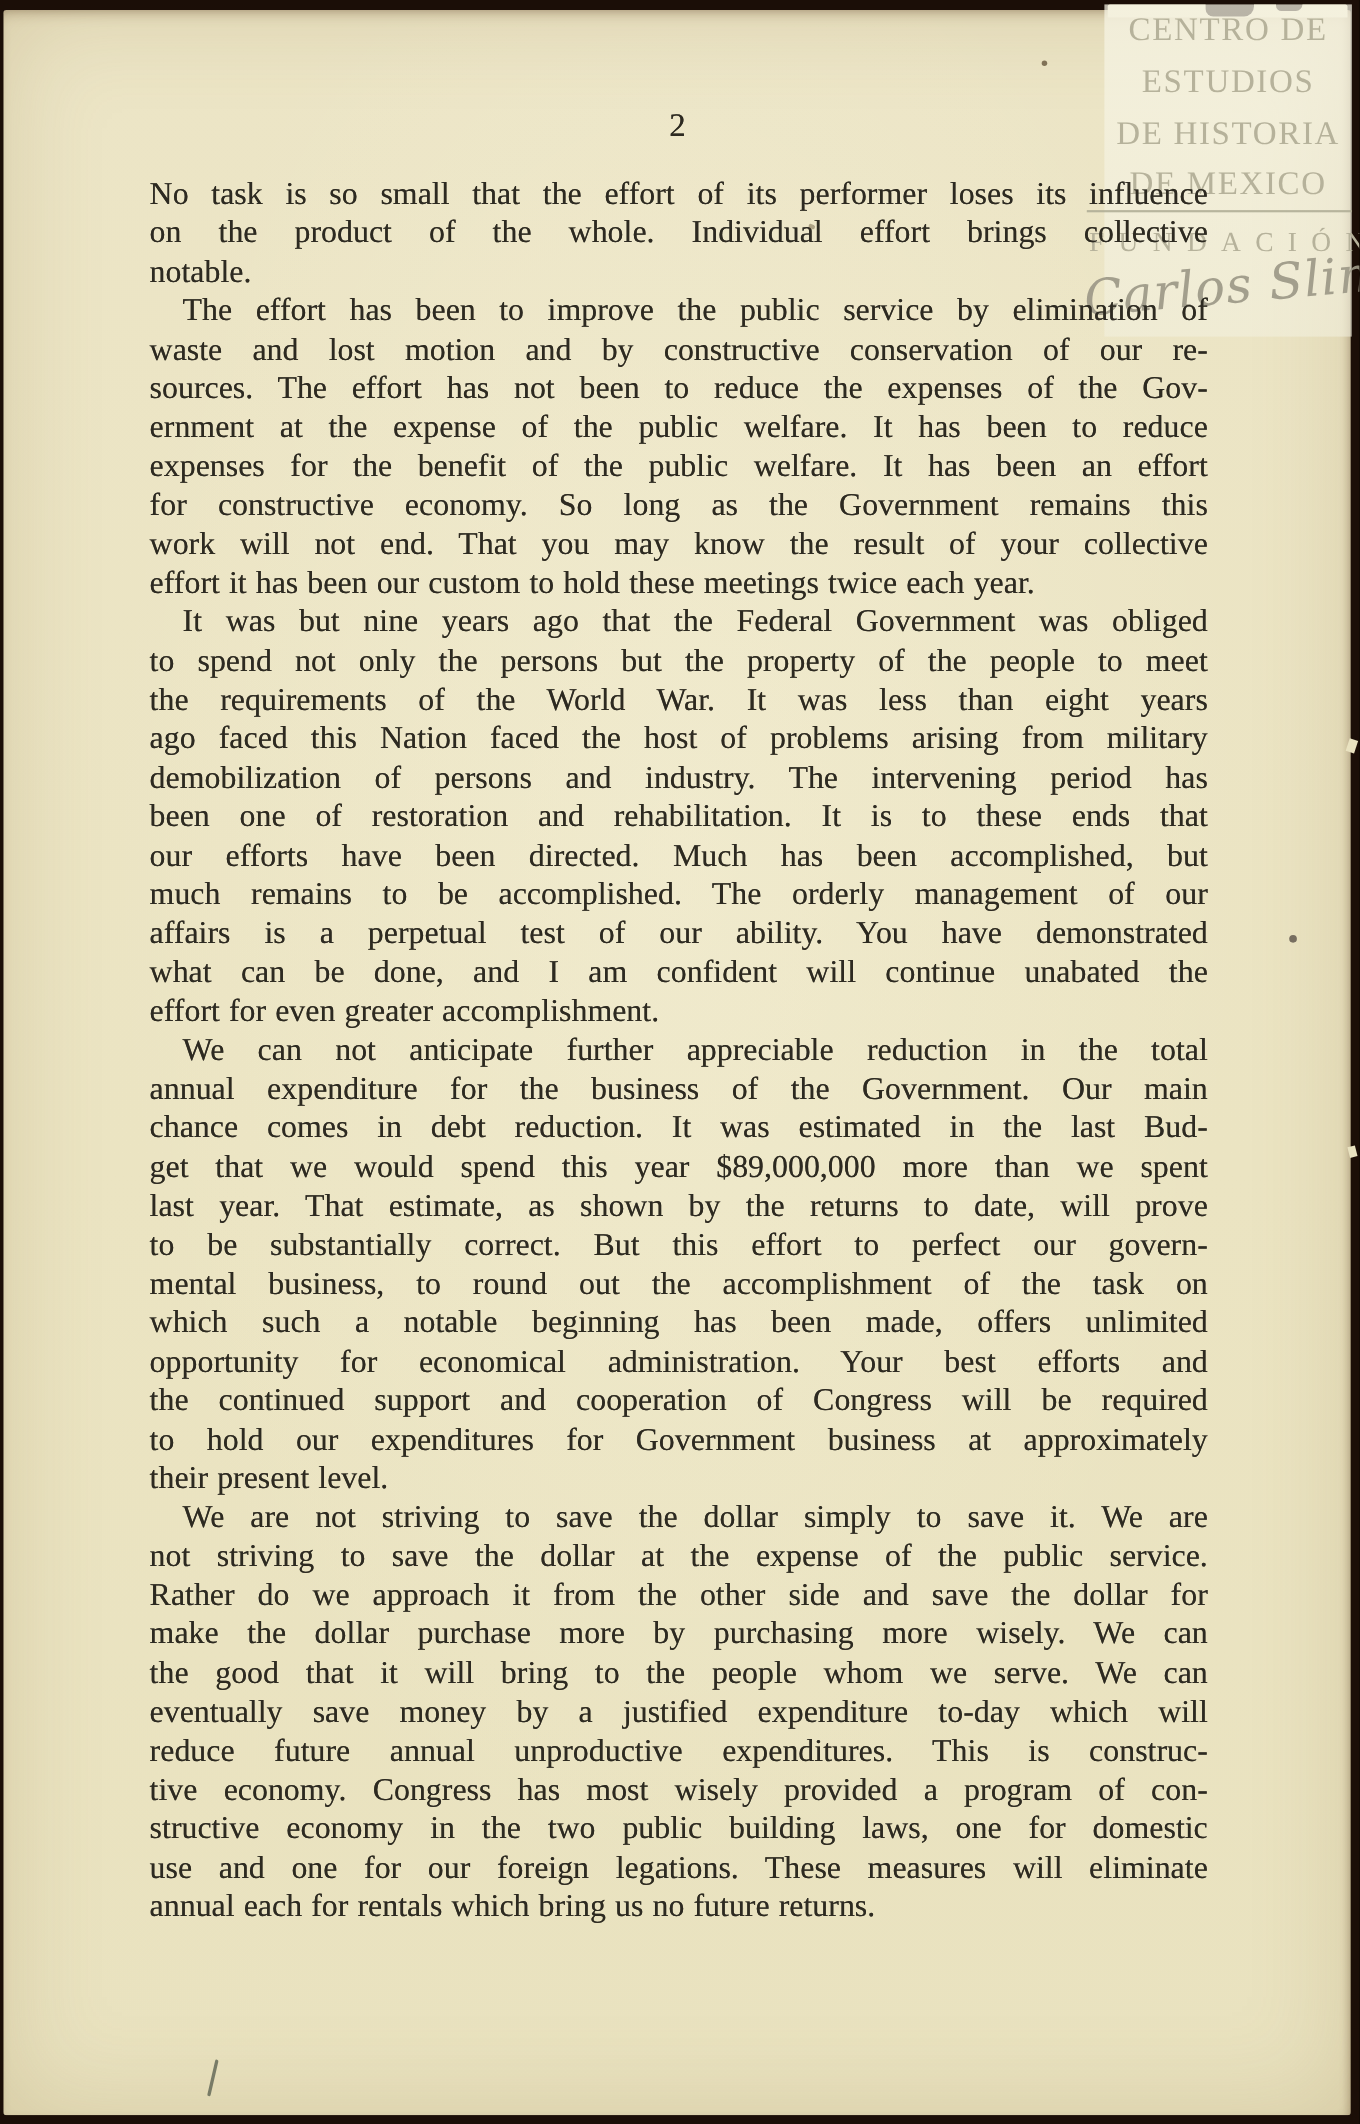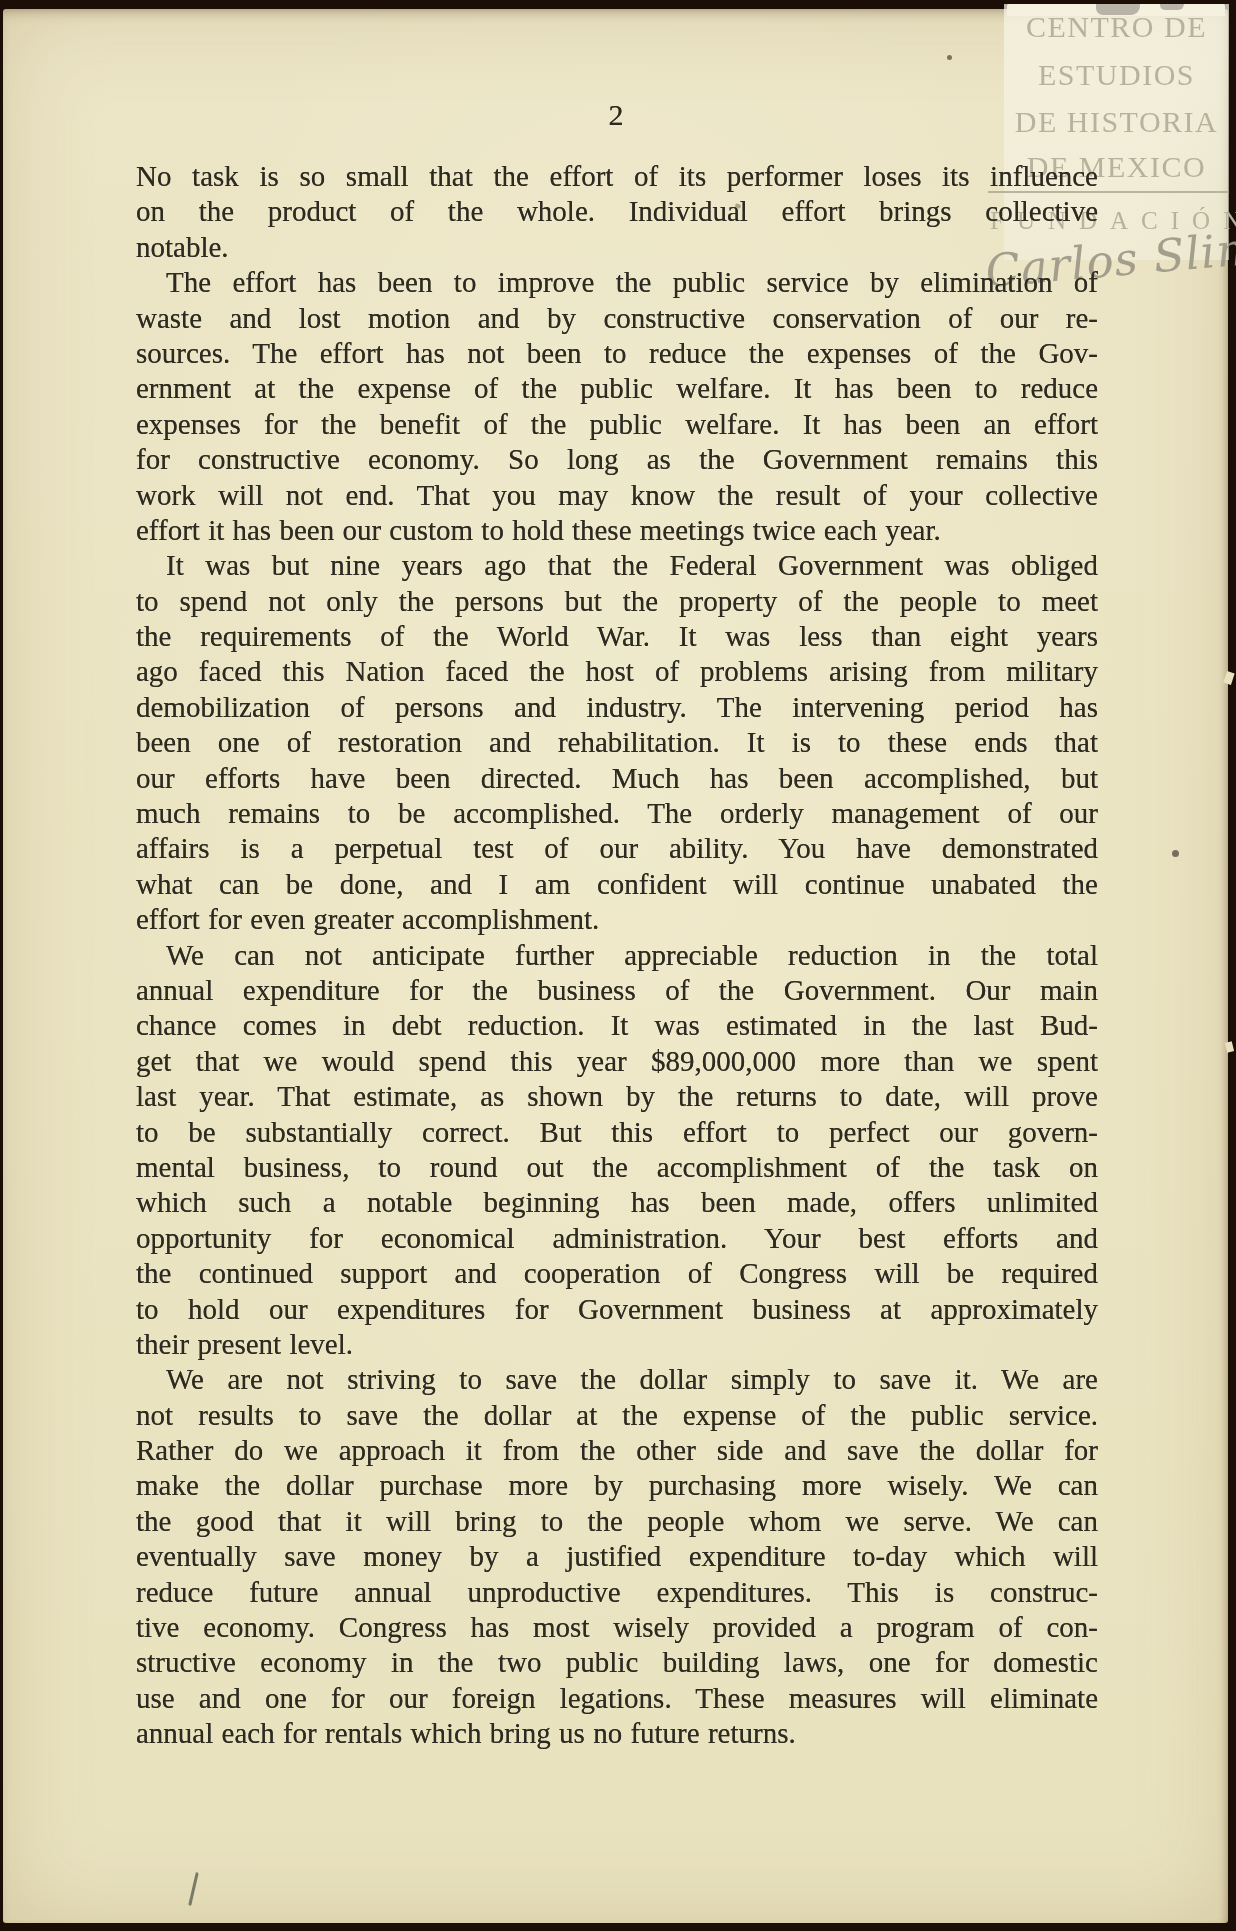--- a/index.html
+++ b/index.html
@@ -21,21 +21,21 @@
     border-radius:3px;
   }
   
   .paper-patch{
     position:absolute;left:1007px;top:4px;width:218px;height:12px;
     background:#ece6c8;border-radius:2px 2px 0 0;
   }
   .edge-blob{position:absolute;background:#1b0e07;}
   
   #wm-panel{
-    position:absolute;left:1004px;top:4px;width:225px;height:256px;
+    position:absolute;left:1004px;top:4px;width:225px;height:302px;
     background:linear-gradient(180deg,rgba(247,245,230,.72),rgba(243,241,224,.55));
     overflow:visible;
   }
   .wm-line{
     position:absolute;left:0;width:100%;text-align:center;
     font-family:"Liberation Serif",serif;
     color:#b6b29b;letter-spacing:1.5px;font-size:30px;line-height:30px;
     white-space:nowrap;
   }
   #wm-rule{
@@ -132,21 +132,21 @@
       <div class="line">get that we would spend this year $89,000,000 more than we spent</div>
       <div class="line">last year.  That estimate, as shown by the returns to date, will prove</div>
       <div class="line">to be substantially correct.  But this effort to perfect our govern-</div>
       <div class="line">mental business, to round out the accomplishment of the task on</div>
       <div class="line">which such a notable beginning has been made, offers unlimited</div>
       <div class="line">opportunity for economical administration.  Your best efforts and</div>
       <div class="line">the continued support and cooperation of Congress will be required</div>
       <div class="line">to hold our expenditures for Government business at approximately</div>
       <div class="line last">their present level.</div>
       <div class="line indent">We are not striving to save the dollar simply to save it.  We are</div>
-      <div class="line">not results to save the dollar at the expense of the public service.</div>
+      <div class="line">not striving to save the dollar at the expense of the public service.</div>
       <div class="line">Rather do we approach it from the other side and save the dollar for</div>
       <div class="line">make the dollar purchase more by purchasing more wisely.  We can</div>
       <div class="line">the good that it will bring to the people whom we serve.  We can</div>
       <div class="line">eventually save money by a justified expenditure to-day which will</div>
       <div class="line">reduce future annual unproductive expenditures.  This is construc-</div>
       <div class="line">tive economy.  Congress has most wisely provided a program of con-</div>
       <div class="line">structive economy in the two public building laws, one for domestic</div>
       <div class="line">use and one for our foreign legations.  These measures will eliminate</div>
       <div class="line last">annual each for rentals which bring us no future returns.</div>
     </div>

